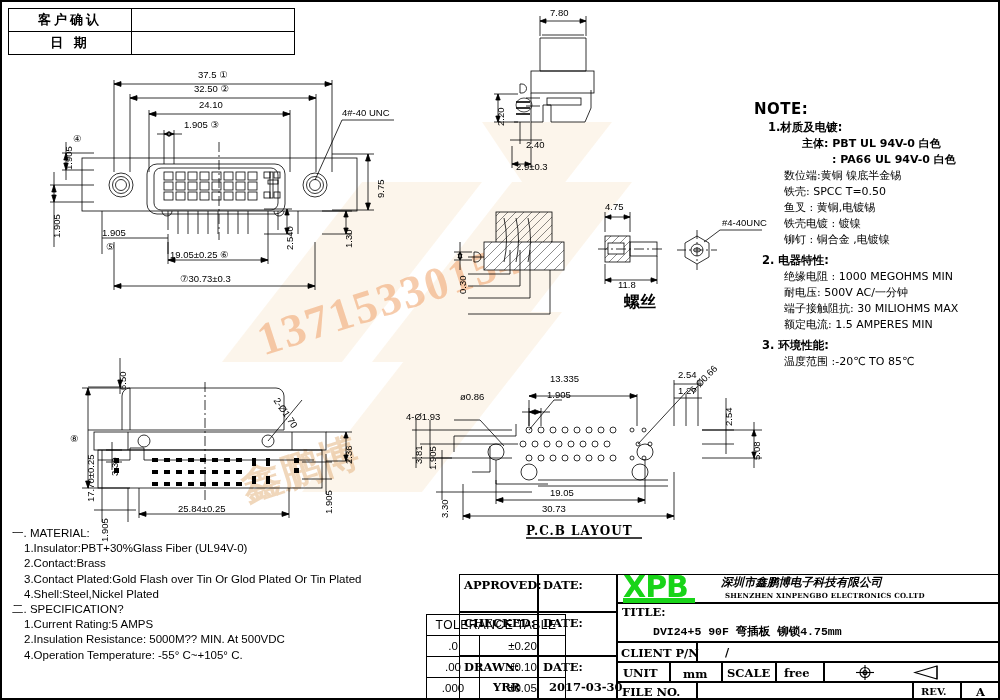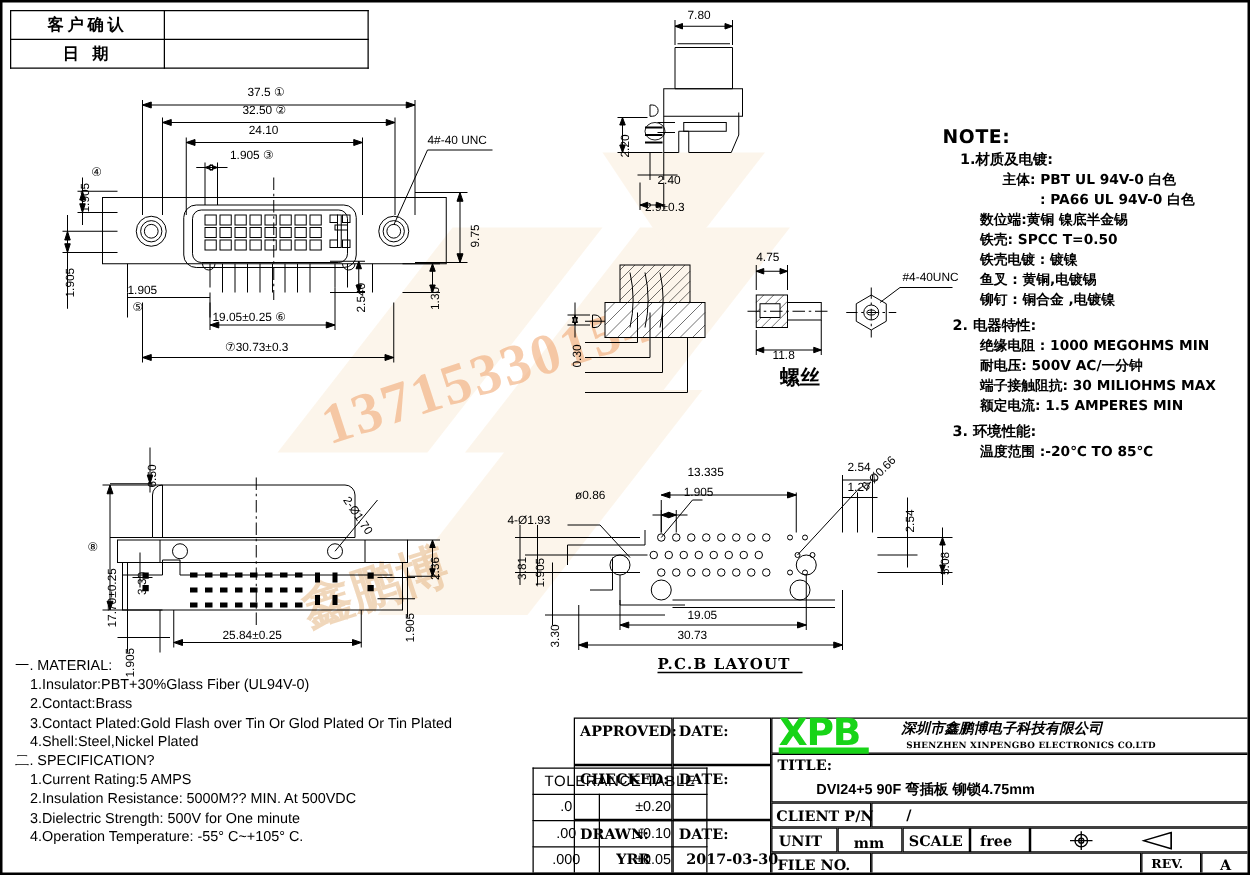--- a/index.html
+++ b/index.html
@@ -29,21 +29,21 @@
   #custbox td{border:1.4px solid #000;height:22px;font-size:13px;font-weight:bold;
               text-align:center;font-family:"DejaVu Sans",sans-serif;padding:0 16px;}
   .cb-k{width:90px;letter-spacing:3px;}
   .cb-v{width:130px;}
 
   
   #note{position:absolute;left:752px;top:98px;z-index:4;width:244px;
         font-family:"DejaVu Sans",sans-serif;color:#000;}
   #note .nt-title{font-size:15px;font-weight:bold;letter-spacing:.5px;}
   #note .n1{font-size:11.5px;font-weight:bold;margin-left:14px;margin-top:2px;}
-  #note .n2{font-size:11px;font-weight:bold;margin-left:30px;margin-top:1px;letter-spacing:0px;}
+  #note .n2{font-size:11px;font-weight:normal;margin-left:30px;margin-top:1px;letter-spacing:0px;}
   #note .n2b{font-size:11px;font-weight:bold;margin-left:48px;margin-top:1px;}
   #note .sec{font-size:11.5px;font-weight:bold;margin-left:8px;margin-top:6px;}
 
   
   #matspec{position:absolute;left:8px;top:524px;z-index:4;width:430px;
            font-size:11.5px;font-family:"Liberation Sans",sans-serif;line-height:15.2px;}
   #matspec .hd{margin-left:2px;}
   #matspec .it{margin-left:14px;}
 
   
@@ -53,21 +53,21 @@
   #toltbl .th{font-size:12px;letter-spacing:.5px;}
   .tt-a{width:50px;} .tt-b{width:83px;}
 
   
   #tblock{position:absolute;left:457px;top:572px;width:541px;height:126px;z-index:4;}
   #tblock .cell{position:absolute;box-sizing:border-box;border:1.3px solid #000;
                 font-family:"DejaVu Serif",serif;font-weight:bold;}
   #tblock .txt{position:absolute;font-family:"DejaVu Serif",serif;font-weight:bold;
                font-size:11.5px;white-space:nowrap;}
   #tblock .txt.sm{font-size:10px;}
-  #tblock .txt.cn{font-family:Liberation Sans, sans-serif;}
+  #tblock .txt.cn{font-family:Liberation Mono, monospace;}
 
   #xpb{position:absolute;font-family:"DejaVu Sans",sans-serif;font-weight:bold;
        font-size:30px;color:#18d418;letter-spacing:-1px;line-height:30px;}
   #xpbbar{position:absolute;background:#18d418;}
 
   .sub-cn{font-family:"DejaVu Sans",sans-serif;font-weight:bold;font-size:11.5px;}
   .sub-en{font-family:"DejaVu Serif",serif;font-weight:bold;font-size:7px;letter-spacing:.2px;}
 </style>
 </head>
 <body>
@@ -572,42 +572,41 @@
   <div style="position:absolute;left:524px;top:522px;z-index:4;font-size:12px;font-weight:bold;
               font-family:'DejaVu Serif',serif;letter-spacing:1px;">P.C.B    LAYOUT</div>
 
   <div id="note">
     <div class="nt-title">NOTE:</div>
     <div class="n1">1.材质及电镀:</div>
     <div class="n2b">主体:  PBT UL 94V-0  白色</div>
     <div class="n2b" style="margin-left:78px;">:  PA66 UL 94V-0  白色</div>
     <div class="n2">数位端:黄铜 镍底半金锡</div>
     <div class="n2">铁壳:  SPCC T=0.50</div>
+    <div class="n2">鱼叉  :  黄铜,电镀锡</div>
     <div class="n2">铁壳电镀 :  镀镍</div>
-    <div class="n2">鱼叉  :  黄铜,电镀锡</div>
     <div class="n2">铆钉 :  铜合金 ,电镀镍</div>
     <div class="sec">2. 电器特性:</div>
     <div class="n2">绝缘电阻 : 1000 MEGOHMS MIN</div>
     <div class="n2">耐电压: 500V AC/一分钟</div>
     <div class="n2">端子接触阻抗: 30 MILIOHMS MAX</div>
     <div class="n2">额定电流:  1.5 AMPERES MIN</div>
     <div class="sec">3. 环境性能:</div>
     <div class="n2">温度范围 :-20℃ TO 85℃</div>
   </div>
 
   <div id="matspec">
     <div class="hd">一. MATERIAL:</div>
     <div class="it">1.Insulator:PBT+30%Glass Fiber (UL94V-0)</div>
     <div class="it">2.Contact:Brass</div>
     <div class="it">3.Contact Plated:Gold Flash over Tin Or Glod Plated Or Tin Plated</div>
     <div class="it">4.Shell:Steel,Nickel Plated</div>
     <div class="hd">二. SPECIFICATION?</div>
     <div class="it">1.Current Rating:5 AMPS</div>
     <div class="it">2.Insulation Resistance: 5000M?? MIN. At 500VDC</div>
-    <div class="it">3.Dielectric Strength: 500V for One minute</div>
     <div class="it">4.Operation Temperature: -55° C~+105° C.</div>
   </div>
 
   <table id="toltbl">
     <tbody>
         <tr>
       <td class="th" colspan="2">TOLERANCE  TABLE</td>
     </tr>
     <tr>
       <td class="tt-a">.0</td>

